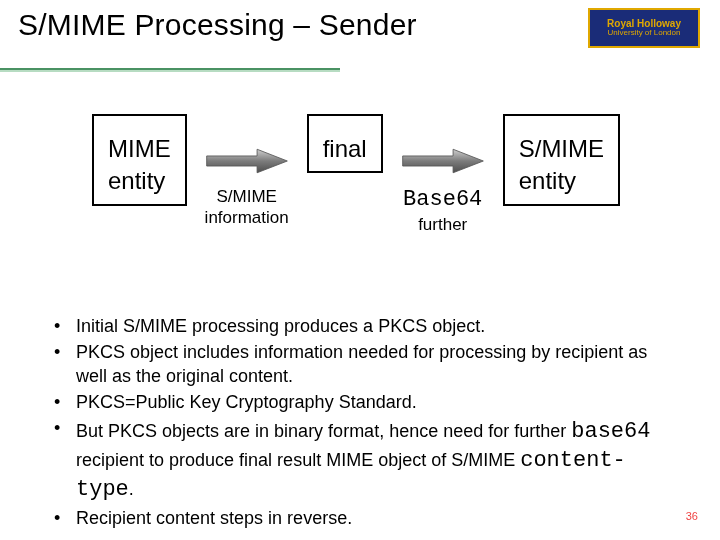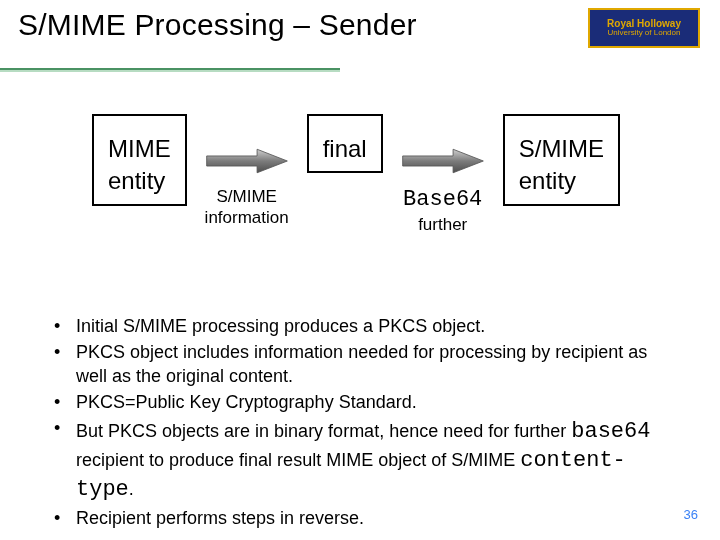--- a/index.html
+++ b/index.html
@@ -120,22 +120,22 @@
   position: absolute;
   left: 6px;
   top: 0;
   font-size: 18px;
 }
 .mono { font-family: "Courier New", monospace; font-size: 22px; }
 .page-num {
   position: absolute;
   bottom: 18px;
   right: 22px;
-  font-size: 13px;
-  color: #3b82f6;
+  font-size: 11px;
+  color: #ef4444;
 }
 </style>
 </head>
 <body>
 
 <div class="slide">
 
   <div class="title-row">
     <div class="title">S/MIME Processing – Sender</div>
     <div class="logo">
@@ -194,19 +194,19 @@
     </div>
 
   </div>
 
   <div class="bullets">
     <ul>
       <li>Initial S/MIME processing produces a PKCS object.</li>
       <li>PKCS object includes information needed for processing by recipient as well as the original content.</li>
       <li>PKCS=Public Key Cryptography Standard.</li>
       <li><span>But PKCS objects are in binary format, hence need for further </span><span class="mono">base64</span><span> recipient to produce final result MIME object of S/MIME </span><span class="mono">content-type</span><span>.</span></li>
-      <li>Recipient performs steps in reverse.</li>
+      <li>Recipient content steps in reverse.</li>
     </ul>
   </div>
 
   <div class="page-num">36</div>
 
 </div>
 
 </body></html>

